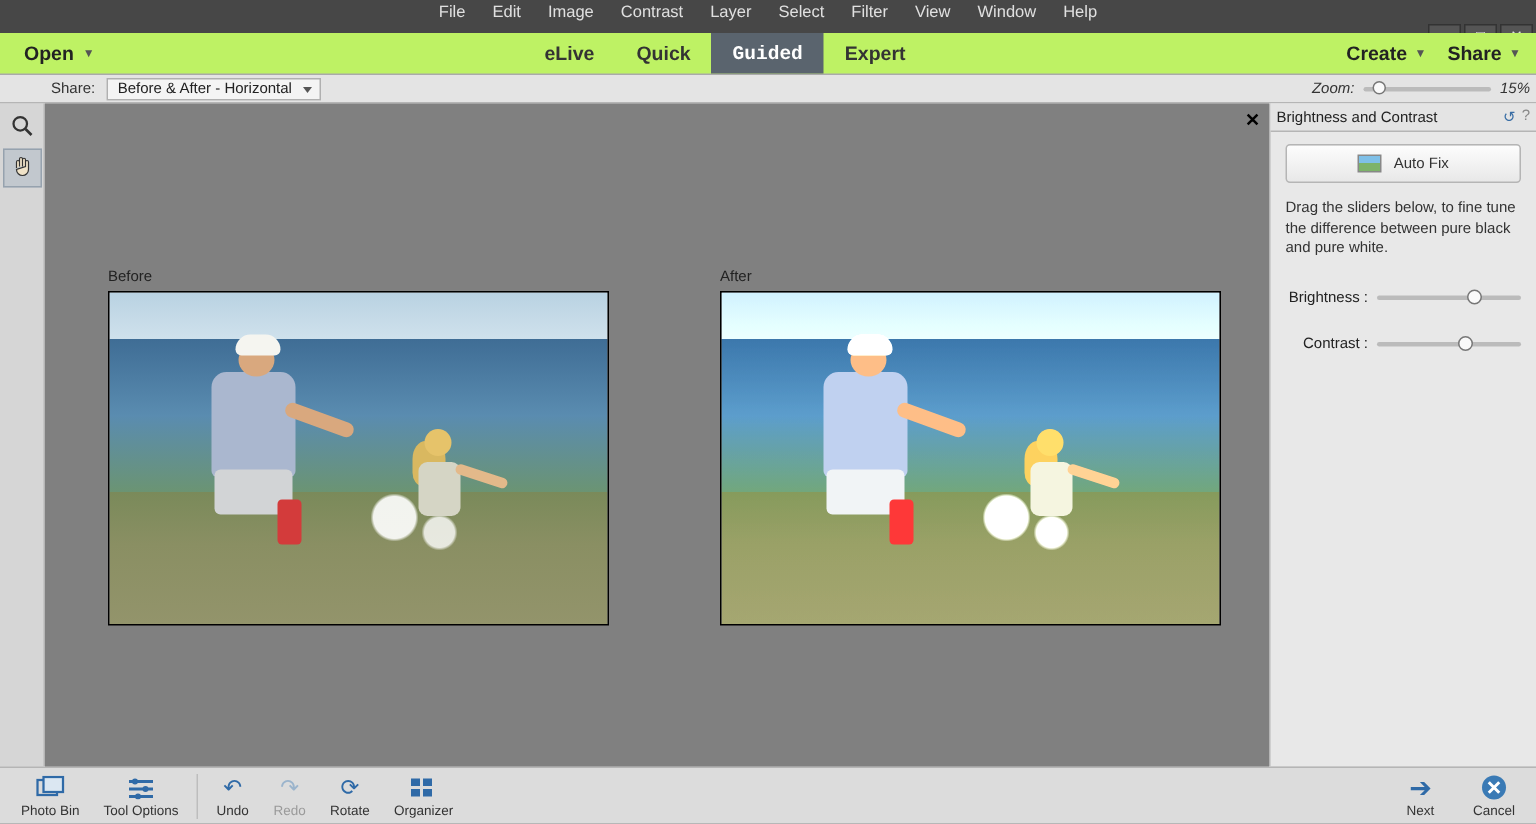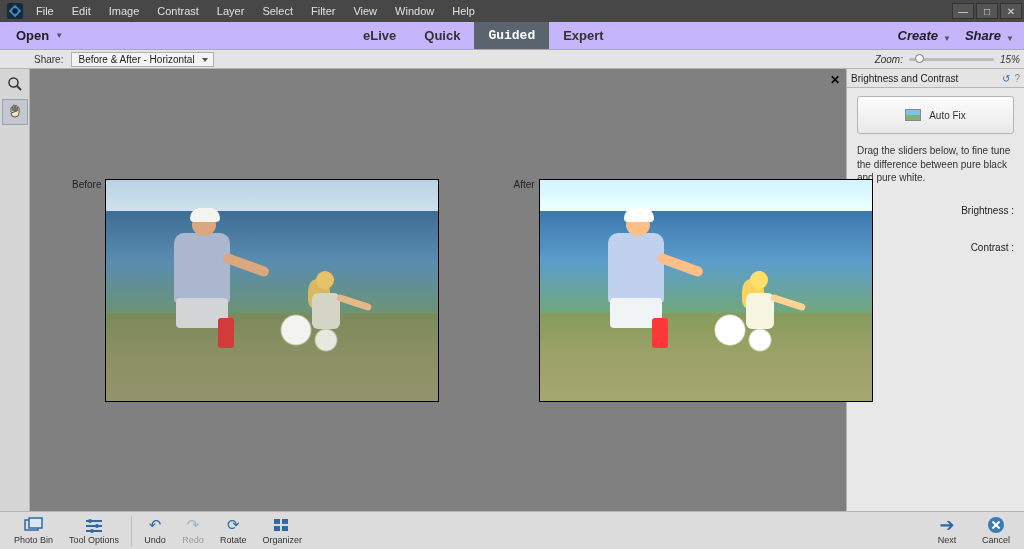--- a/index.html
+++ b/index.html
@@ -1,54 +1,54 @@
 <!DOCTYPE html>
 <html><head>
 <meta charset="utf-8">
 <style>
 * { box-sizing: border-box; margin: 0; padding: 0; font-family: Tahoma, Arial, sans-serif; }
 body { width: 1024px; height: 549px; background: #d6d6d6; overflow: hidden; display: flex; flex-direction: column; font-size: 11px; color: #222; }
 
 
-.title-bar { height: 22px; background: #474747; display: flex; align-items: center; padding: 0 2px; }
+.title-bar { height: 22px; background: #474747; display: flex; align-items: center; padding: 0 2px; flex-direction: column; }
 .app-icon { width: 18px; height: 18px; margin: 0 4px; }
 .menu-bar { display: flex; gap: 2px; }
 .menu-bar span { color: #e0e0e0; padding: 2px 8px; cursor: default; }
 .win-controls { margin-left: auto; display: flex; gap: 0; }
 .win-btn { width: 22px; height: 16px; background: #555; border: 1px solid #333; display: flex; align-items: center; justify-content: center; color: #ddd; font-size: 10px; margin-left: 2px; cursor: default; }
 
 
-.header-bar { height: 28px; background: #c4b5fd; border-bottom: 1px solid #aaa; display: flex; align-items: center; padding: 0 10px; }
+.header-bar { height: 28px; background: #bef264; border-bottom: 1px solid #aaa; display: flex; align-items: center; padding: 0 10px; }
 .open-btn { font-size: 13px; font-weight: bold; padding: 4px 6px; display: flex; align-items: center; gap: 6px; cursor: default; }
 .open-btn .caret { font-size: 8px; color: #555; }
 .mode-tabs { display: flex; margin: 0 auto; }
 .mode-tab { padding: 6px 14px; font-size: 13px; font-weight: bold; color: #333; cursor: default; }
 .mode-tab.active { background: #5a646e; color: #fff; font-family: Liberation Mono, monospace; }
 .create-share { display: flex; gap: 14px; }
-.create-share > div { font-size: 13px; font-weight: bold; display: flex; align-items: flex-end; gap: 5px; cursor: default; font-style: italic; }
+.create-share > div { font-size: 13px; font-weight: bold; display: flex; align-items: center; gap: 5px; cursor: default; }
 
 
 .options-bar { height: 19px; background: #e4e4e4; border-bottom: 1px solid #b5b5b5; display: flex; align-items: center; padding: 0 4px 0 34px; gap: 8px; }
 .options-bar .lbl { font-size: 10px; color: #333; }
 .dropdown { background: #f4f4f4; border: 1px solid #b0b0b0; padding: 1px 18px 1px 6px; font-size: 10px; position: relative; cursor: default; }
 .dropdown::after { content: ""; position: absolute; right: 5px; top: 5px; border-left: 3px solid transparent; border-right: 3px solid transparent; border-top: 4px solid #555; }
 .zoom-block { margin-left: auto; display: flex; align-items: center; gap: 6px; font-style: italic; }
 .slider-track { width: 85px; height: 3px; background: #bbb; border-radius: 2px; position: relative; }
 .slider-thumb { width: 9px; height: 9px; background: #fafafa; border: 1px solid #777; border-radius: 50%; position: absolute; top: -4px; }
 
 
 .content { flex: 1; display: flex; min-height: 0; }
 .toolbox { width: 30px; background: #d6d6d6; border-right: 1px solid #b5b5b5; padding-top: 2px; display: flex; flex-direction: column; align-items: center; gap: 2px; }
 .tool { width: 26px; height: 26px; background: #d6d6d6; border: 1px solid #d6d6d6; display: flex; align-items: center; justify-content: center; color: #333; cursor: default; }
 .tool.active { background: #c2c8ce; border: 1px solid #96a2ae; }
 
 .canvas-area { flex: 1; background: #808080; position: relative; }
 .close-x { position: absolute; top: 4px; right: 6px; font-size: 12px; font-weight: bold; color: #000; cursor: default; }
 .compare { position: absolute; top: 110px; left: 42px; right: 10px; display: flex; gap: 74px; }
-.img-box { display: flex; flex-direction: row; gap: 4px; }
+.img-box { display: flex; flex-direction: column; gap: 4px; }
 .img-label { font-size: 10px; color: #222; }
 .photo { width: 334px; height: 223px; border: 1px solid #000; position: relative; overflow: hidden; }
 .sky { position: absolute; inset: 0; height: 14%; background: linear-gradient(#b9d2e2, #cfe1ec); }
 .sea { position: absolute; top: 14%; left: 0; right: 0; height: 46%; background: linear-gradient(#3f6d95 0%, #5a8cb0 50%, #6b9473 100%); }
 .shallow { position: absolute; top: 60%; left: 0; right: 0; bottom: 0; background: linear-gradient(#7a8a5a, #8a8f63 40%, #93946b); }
 .person1 { position: absolute; left: 58px; top: 18px; width: 90px; height: 170px; }
 .torso { position: absolute; top: 35px; left: 10px; width: 56px; height: 70px; background: #aab7cf; border-radius: 10px 10px 4px 4px; }
 .head { position: absolute; top: 16px; left: 28px; width: 24px; height: 22px; background: #d9a87e; border-radius: 50%; }
 .cap  { position: absolute; top: 10px; left: 26px; width: 30px; height: 14px; background: #f5f5f0; border-radius: 10px 10px 4px 4px; }
 .arm  { position: absolute; top: 62px; left: 58px; width: 48px; height: 10px; background: #d9a87e; border-radius: 5px; transform: rotate(20deg); }
@@ -60,23 +60,23 @@
 .body2 { position: absolute; top: 18px; left: 2px; width: 28px; height: 36px; background: #d5d5c5; border-radius: 6px; }
 .arm2  { position: absolute; top: 24px; left: 26px; width: 36px; height: 7px; background: #e3b98a; border-radius: 4px; transform: rotate(18deg); }
 .splash { position: absolute; left: 150px; top: 130px; width: 100px; height: 50px; background: radial-gradient(circle at 40% 40%, rgba(255,255,255,0.9) 0 14px, rgba(255,255,255,0) 16px), radial-gradient(circle at 70% 60%, rgba(255,255,255,0.8) 0 10px, rgba(255,255,255,0) 12px); }
 .after-adj { filter: brightness(1.1) contrast(1.1) saturate(1.08); }
 
 .side-panel { width: 178px; background: #e8e8e8; border-left: 1px solid #b5b5b5; display: flex; flex-direction: column; }
 .panel-head { height: 19px; background: #e4e4e4; border-bottom: 1px solid #b5b5b5; display: flex; align-items: center; padding: 0 4px; font-size: 10px; }
 .panel-head .icons { margin-left: auto; display: flex; gap: 4px; color: #3a6ea5; }
 .panel-body { padding: 8px 10px; font-size: 10px; color: #333; }
 .help-text { line-height: 1.35; margin-bottom: 8px; }
-.auto-btn { width: 100%; height: 38px; background: linear-gradient(#fdfdfd, #e8e8e8); border: 1px solid #b5b5b5; border-radius: 3px; display: flex; align-items: center; justify-content: center; gap: 8px; font-size: 10px; cursor: default; margin-bottom: 10px; }
+.auto-btn { width: 100%; height: 26px; background: linear-gradient(#fdfdfd, #e8e8e8); border: 1px solid #b5b5b5; border-radius: 3px; display: flex; align-items: center; justify-content: center; gap: 8px; font-size: 10px; cursor: default; margin-bottom: 10px; }
 .auto-btn .pic { width: 16px; height: 12px; background: linear-gradient(#7fc0e8 50%, #7db36a 50%); border: 1px solid #888; }
-.slider-row { display: flex; align-items: flex-end; gap: 6px; margin: 20px 0; flex-direction: column; }
+.slider-row { display: flex; align-items: center; gap: 6px; margin: 20px 0; }
 .slider-row .slabel { width: 55px; text-align: right; font-size: 10px; color: #222; }
 .slider-row .strack { flex: 1; height: 3px; background: #bbb; border-radius: 2px; position: relative; }
 .slider-row .sthumb { width: 10px; height: 10px; background: #fafafa; border: 1px solid #777; border-radius: 50%; position: absolute; top: -4px; }
 
 
 .bottom-bar { height: 38px; background: #dcdcdc; border-top: 1px solid #b5b5b5; display: flex; align-items: center; padding: 0 8px; gap: 4px; }
 .bb-item { display: flex; flex-direction: column; align-items: center; gap: 1px; padding: 0 6px; cursor: default; font-size: 9px; color: #333; }
 .bb-ico { width: 22px; height: 18px; display: flex; align-items: center; justify-content: center; font-size: 15px; color: #2f6aa7; }
 .sep { width: 1px; height: 30px; background: #bdbdbd; margin: 0 2px; }
 .bb-right { margin-left: auto; display: flex; gap: 12px; }

